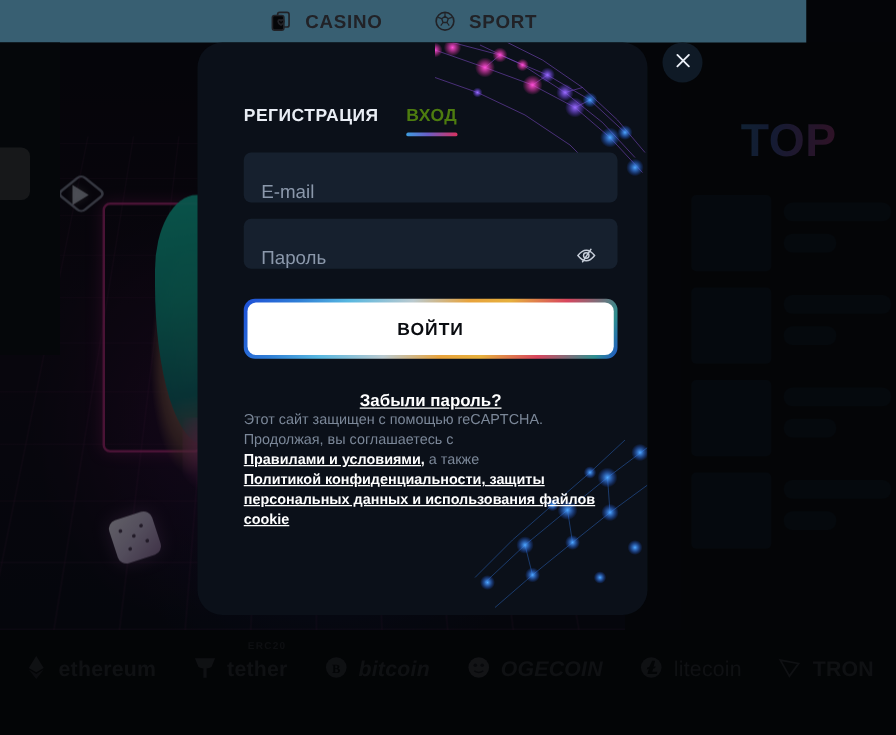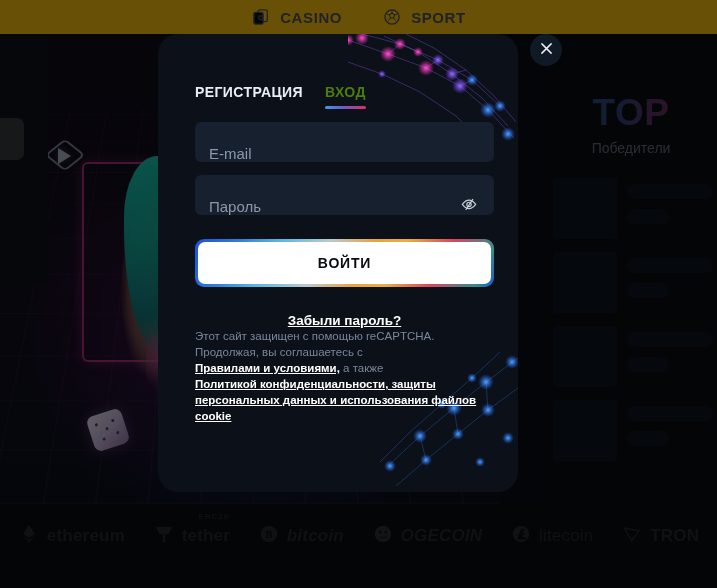--- a/index.html
+++ b/index.html
@@ -135,22 +135,22 @@
   .left-panel-dark {
     position: absolute;
     left: 0; top: 34px;
     width: 48px; height: 250px;
     background: #0b0d11;
   }
 
   
   .topnav {
     position: absolute;
-    left: 0; top: 0; width: 717px; height: 34px;
-    background: #eab308;
+    left: 0; top: 0; width: 645px; height: 34px;
+    background: #7dd3fc;
     display: flex; align-items: center; justify-content: center;
     gap: 40px;
     z-index: 6;
   }
   .nav-item {
     display: flex; align-items: center; gap: 9px;
     color: #4a4a52;
     font-size: 15px; font-weight: bold;
     letter-spacing: .6px;
   }
@@ -384,21 +384,20 @@
           <path d="M12 7.2l3.1 2.3-1.2 3.7h-3.8l-1.2-3.7z" stroke-width="1.3"></path>
           <path d="M12 3.5v3.7M15.1 9.5l3.5-1.2M13.9 13.2l2.2 3M10.1 13.2l-2.2 3M8.9 9.5L5.4 8.3" stroke-width="1.2"></path>
         </svg>
       </span>
       <span>SPORT</span>
     </div>
   </div>
 
   <div class="right-panel">
     <div class="top-title">TOP</div>
-    <div class="top-sub">Победители</div>
 
     <div class="skel-list">
       <div class="skel-row">
         <div class="skel-thumb"></div>
         <div class="skel-lines">
           <div class="skel-line long"></div>
           <div class="skel-line short"></div>
         </div>
       </div>
       <div class="skel-row">

